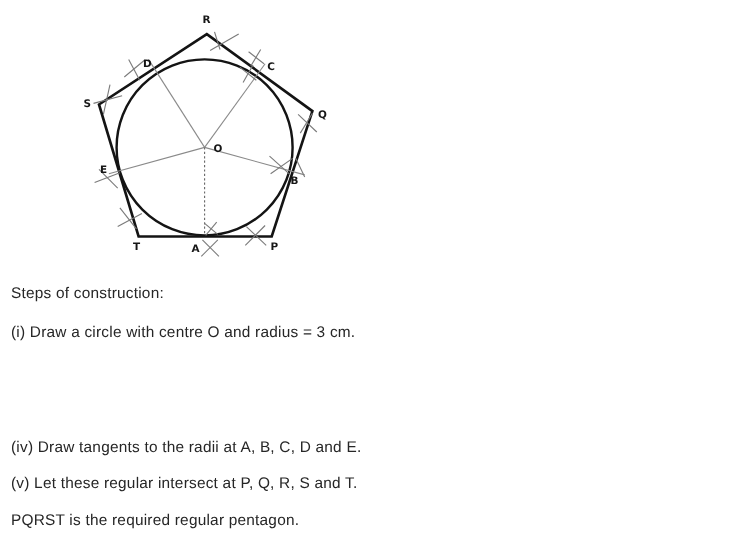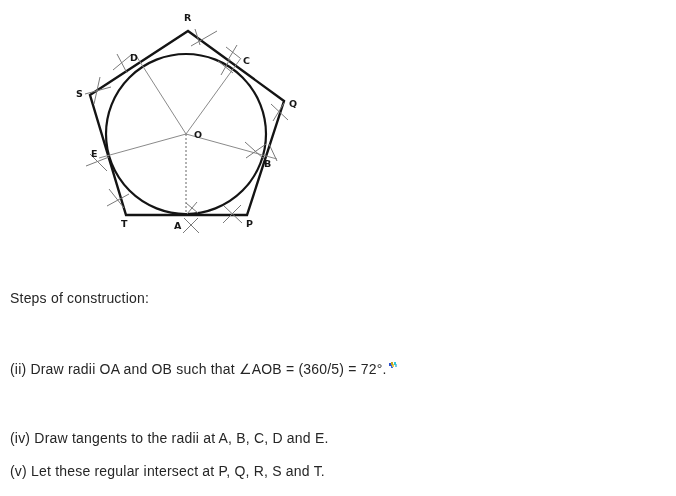--- a/index.html
+++ b/index.html
@@ -1,20 +1,20 @@
 <!DOCTYPE html>
 <html><head>
 <meta charset="utf-8">
 <style>
   html,body{margin:0;padding:0;background:#ffffff;}
   body{width:676px;height:496px;position:relative;overflow:hidden;
        font-family:"Liberation Sans","DejaVu Sans",sans-serif;}
   .page{position:absolute;inset:0;background:#fff;}
   .diagram-wrap{position:absolute;left:0;top:0;width:340px;height:248px;}
-  .steps{position:absolute;inset:0;margin-top:32px;}
+  .steps{position:absolute;inset:0;}
   .step-line{position:absolute;left:10px;font-size:14px;letter-spacing:.2px;
              color:#262626;white-space:nowrap;}
   .artifact{position:relative;display:inline-block;width:9px;height:10px;
             margin-left:2px;vertical-align:4px;}
   .artifact::before{content:"";position:absolute;left:0;top:3px;width:2px;height:3px;
             background:#2b4fd0;
             box-shadow:2px -1px 0 #c8a41e, 3px 1px 0 #e6c84a,
                        5px -1px 0 #31c8d7, 6px 1px 0 #7ec9e0, 2px 2px 0 #3a6bd8;}
   svg text{font-family:"DejaVu Sans","Liberation Sans",sans-serif;font-weight:bold;
            font-size:9.5px;fill:#161616;}
@@ -76,20 +76,19 @@
       <text x="264" y="167">B</text>
       <text x="243" y="64">C</text>
       <text x="130" y="61">D</text>
       <text x="91" y="157">E</text>
       <text x="194" y="138">O</text>
     </svg>
   </div>
 
   <div class="steps">
     <div class="step-line" style="top:258px">Steps of construction:</div>
-    <div class="step-line" style="top:328px">
-      <span>(ii) Draw radii OA and OB such that ∠AOB = (360/5) = 72°.</span><span class="artifact"></span>
-    </div>
+    <div class="step-line" style="top:293px">(i) Draw a circle with centre O and radius = 3 cm.</div>
     <div class="step-line" style="top:398px">(iv) Draw tangents to the radii at A, B, C, D and E.</div>
     <div class="step-line" style="top:431px">(v) Let these regular intersect at P, Q, R, S and T.</div>
+    <div class="step-line" style="top:464px">PQRST is the required regular pentagon.</div>
   </div>
 
 </div>
 
 </body></html>

